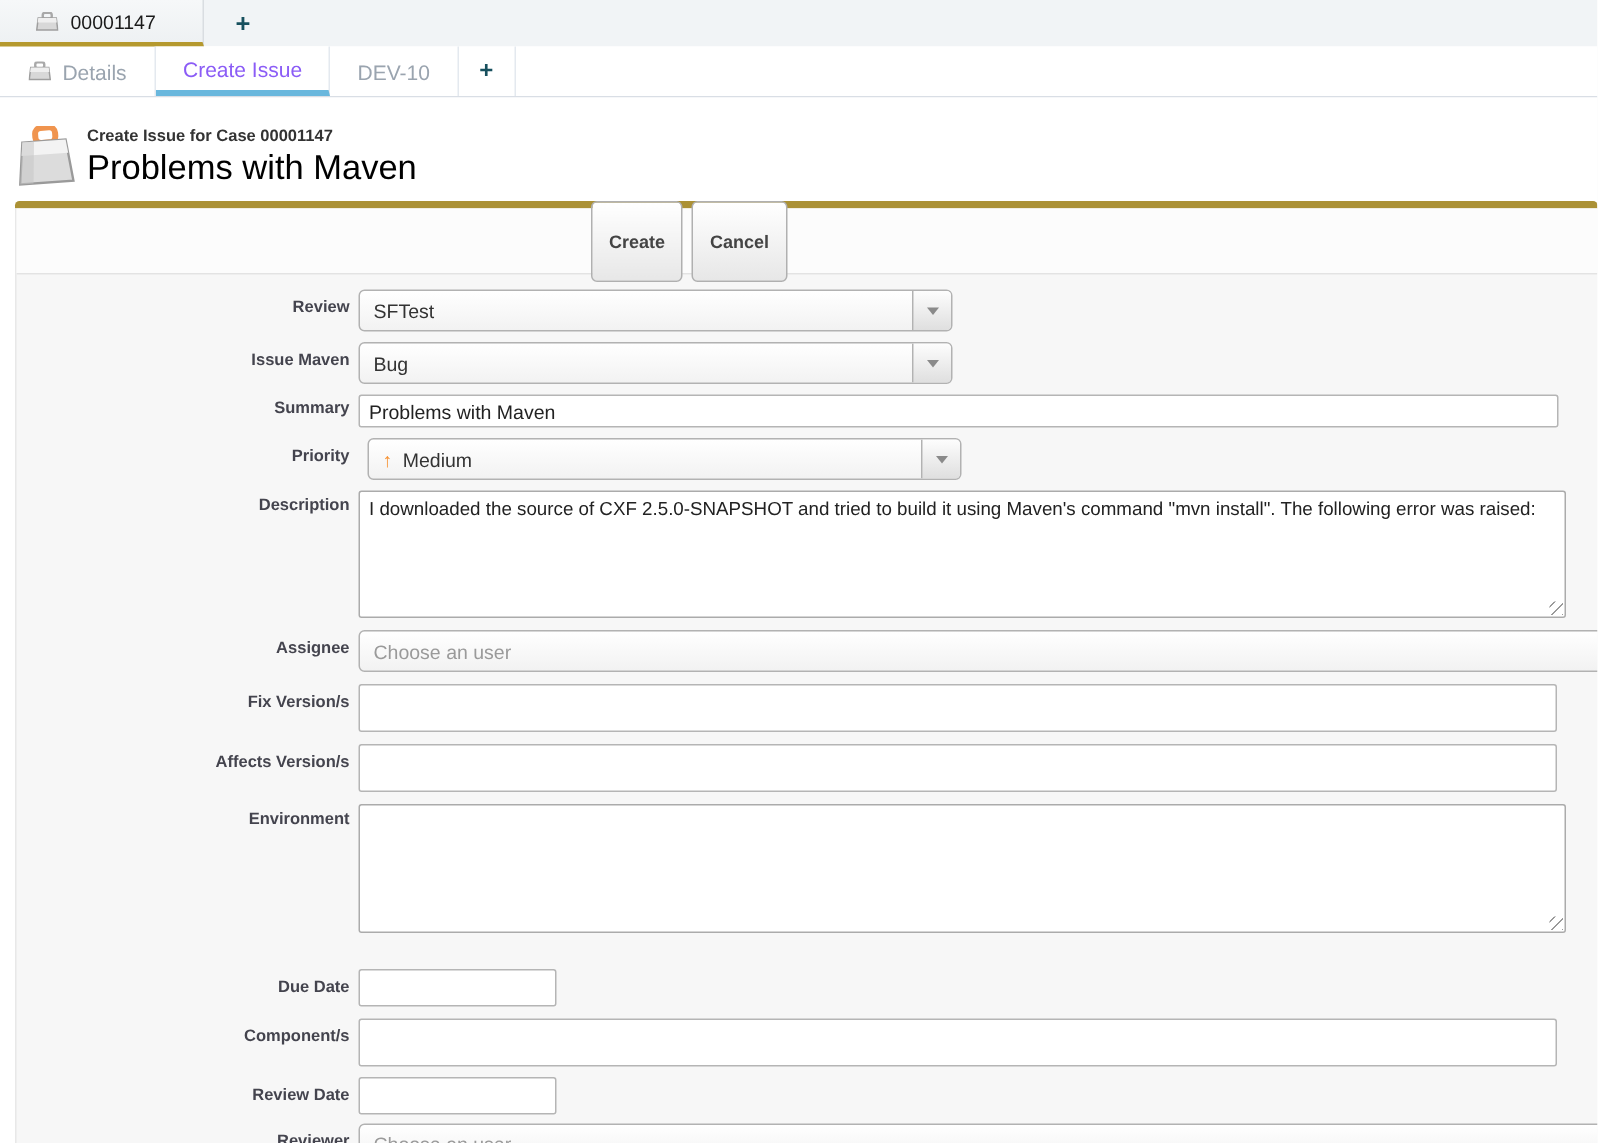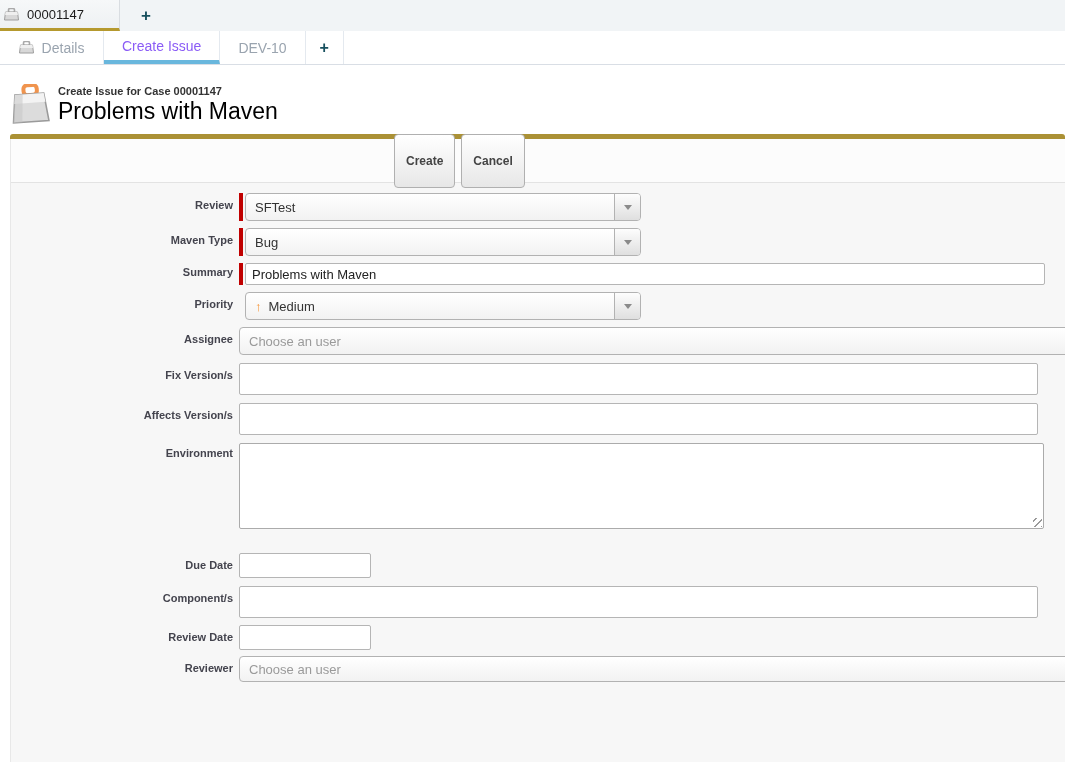--- a/index.html
+++ b/index.html
@@ -5,21 +5,21 @@
   * { margin:0; padding:0; box-sizing:border-box; }
   html,body { background:#fff; }
   #app {
     position:relative; width:1065px; height:762px; overflow:hidden;
     font-family:"Liberation Sans", sans-serif; background:#fff;
   }
 
   
   .primary-bar { display:flex; height:31px; background:#f1f4f6; align-items:stretch; }
   .primary-tab {
-    display:flex; align-items:center; gap:8px; width:120px; padding-left:4px;
+    display:flex; align-items:center; gap:8px; width:136px; padding-left:24px;
     background:linear-gradient(#f6f8f9,#eef1f3); border-right:1px solid #d9dde1;
     border-bottom:3px solid #b5992e; cursor:pointer;
   }
   .primary-tab .ptab-label { font-size:13px; color:#1a1a1a; }
   .add-tab {
     width:52px; display:flex; align-items:center; justify-content:center;
     color:#17505e; font-size:17px; font-weight:bold; cursor:pointer;
   }
   .primary-rest { flex:1; }
 
@@ -54,21 +54,21 @@
     background:linear-gradient(#ffffff,#e7e7e7); border:1px solid #b0b0b0; border-radius:4px; cursor:pointer;
     font-family:"Liberation Sans", sans-serif;
   }
   .form-body { padding-top:10px; }
 
   .row { display:flex; margin-bottom:7px; }
   .flabel {
     width:228px; flex:0 0 auto; text-align:right; padding:6px 6px 0 0;
     font-size:11px; font-weight:bold; color:#44444e; line-height:12px;
   }
-  .fwrap { display:flex; align-items:stretch; }
+  .fwrap { display:flex; align-items:stretch;flex-direction:column; }
   .req { width:4px; background:#c00000; margin-right:2px; flex:0 0 auto; }
 
   
   .select {
     display:flex; align-items:stretch; height:28px; background:linear-gradient(#ffffff,#f2f2f2);
     border:1px solid #b2b2b2; border-radius:4px; overflow:hidden; cursor:pointer;
   }
   .w-sm { width:396px; }
   .w-lg { width:866px; }
   .sel-value { flex:1; display:flex; align-items:center; padding-left:9px; font-size:13px; color:#333; gap:7px; }
@@ -184,21 +184,21 @@
           <div class="select w-sm">
             <span class="sel-value">SFTest</span>
             <span class="sel-btn">
                 <i class="tri"></i>
               </span>
           </div>
         </div>
       </div>
 
       <div class="row">
-        <label class="flabel">Maven Type</label>
+        <label class="flabel">Issue Maven</label>
         <div class="fwrap">
           <span class="req"></span>
           <div class="select w-sm">
             <span class="sel-value">Bug</span>
             <span class="sel-btn">
                 <i class="tri"></i>
               </span>
           </div>
         </div>
       </div>
@@ -219,20 +219,29 @@
                 <span class="prio-arrow">↑</span>
                 <span>Medium</span>
               </span>
             <span class="sel-btn">
                 <i class="tri"></i>
               </span>
           </div>
         </div>
       </div>
 
+      <div class="row" style="margin-bottom:8px">
+        <label class="flabel" style="padding-top:4px">Description</label>
+        <div class="fwrap">
+          <div class="ta ta-desc">
+            <textarea style="">I downloaded the source of CXF 2.5.0-SNAPSHOT and tried to build it using Maven's command "mvn install". The following error was raised:</textarea>
+            <span class="grip"></span>
+          </div>
+        </div>
+      </div>
 
       <div class="row" style="margin-bottom:8px">
         <label class="flabel">Assignee</label>
         <div class="fwrap">
           <div class="select w-lg">
             <span class="sel-value placeholder">Choose an user</span>
             <span class="sel-btn">
                 <i class="tri"></i>
               </span>
           </div>

